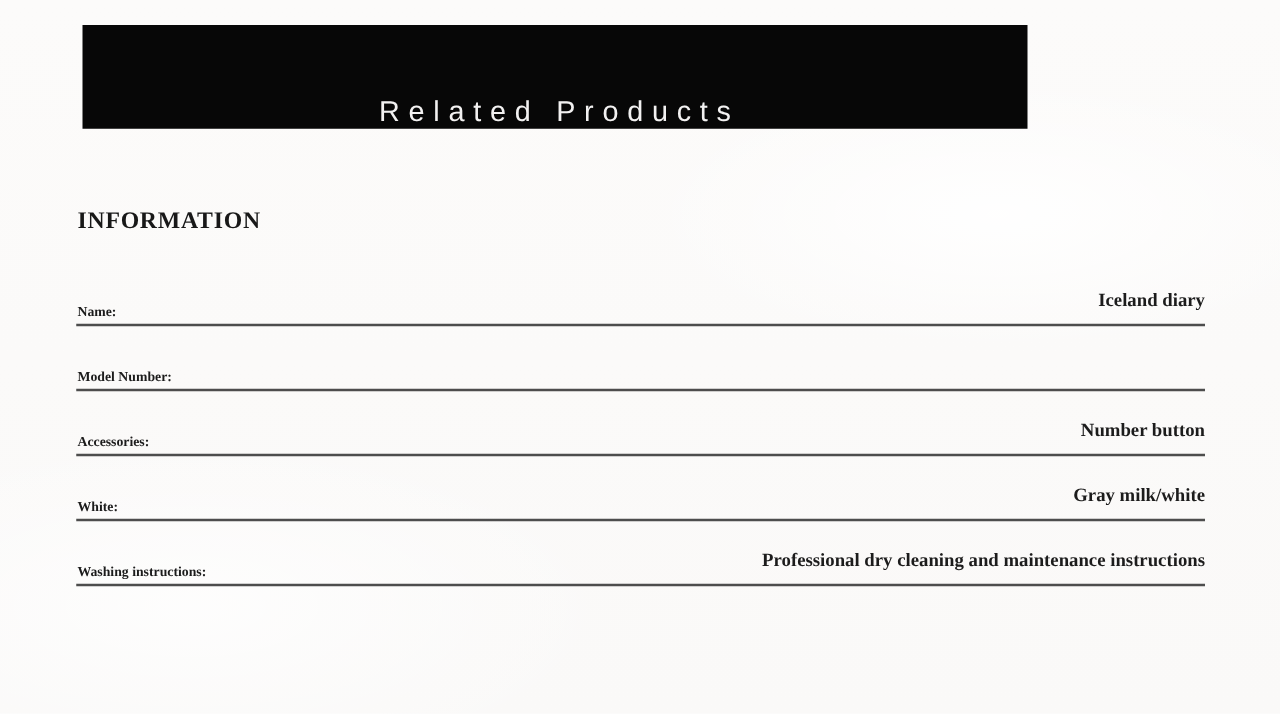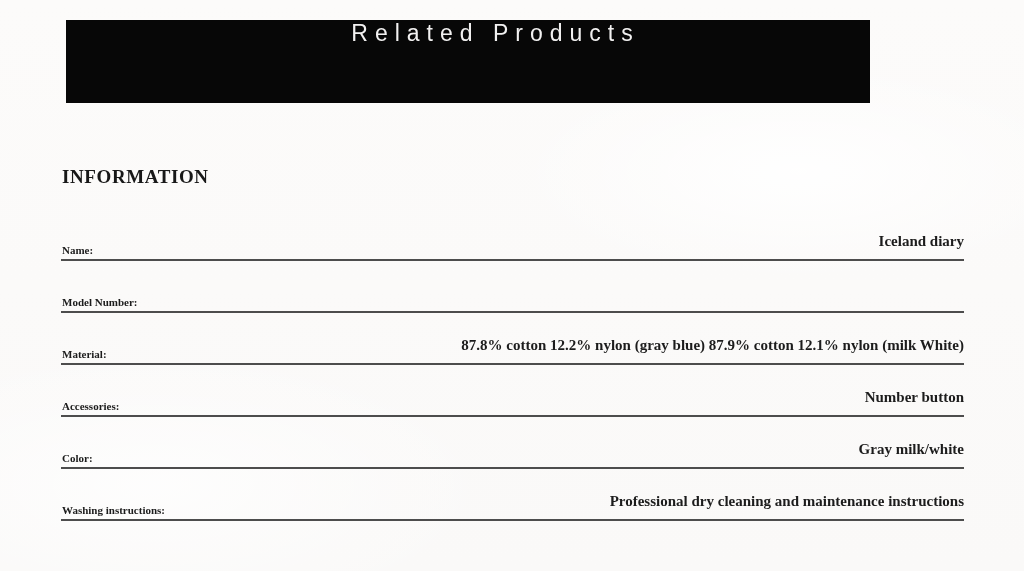--- a/index.html
+++ b/index.html
@@ -20,23 +20,22 @@
   }
 
   .banner {
     position: absolute;
     left: 66px;
     top: 20px;
     width: 756px;
     height: 83px;
     background: #070707;
     display: flex;
-    align-items: flex-start;
+    align-items: flex-end;
     justify-content: center;
-    padding-left: 48px;
   }
   .banner-title {
     font-family: "Liberation Sans", sans-serif;
     font-weight: 400;
     font-size: 23px;
     letter-spacing: 7px;
     color: #f2f1f1;
     white-space: nowrap;
     padding-left: 7px; 
   }
@@ -111,32 +110,28 @@
 
   <div class="info-row">
     <span class="info-label">Name:</span>
     <span class="info-value">Iceland diary</span>
   </div>
 
   <div class="info-row">
     <span class="info-label">Model Number:</span>
   </div>
 
-  <div class="info-row">
-    <span class="info-label">Material:</span>
-    <span class="info-value">87.8% cotton 12.2% nylon (gray blue) 87.9% cotton 12.1% nylon (milk White)</span>
-  </div>
 
   <div class="info-row">
     <span class="info-label">Accessories:</span>
     <span class="info-value">Number button</span>
   </div>
 
   <div class="info-row">
-    <span class="info-label">Color:</span>
+    <span class="info-label">White:</span>
     <span class="info-value">Gray milk/white</span>
   </div>
 
   <div class="info-row">
     <span class="info-label">Washing instructions:</span>
     <span class="info-value">Professional dry cleaning and maintenance instructions</span>
   </div>
 
 </div>
 

